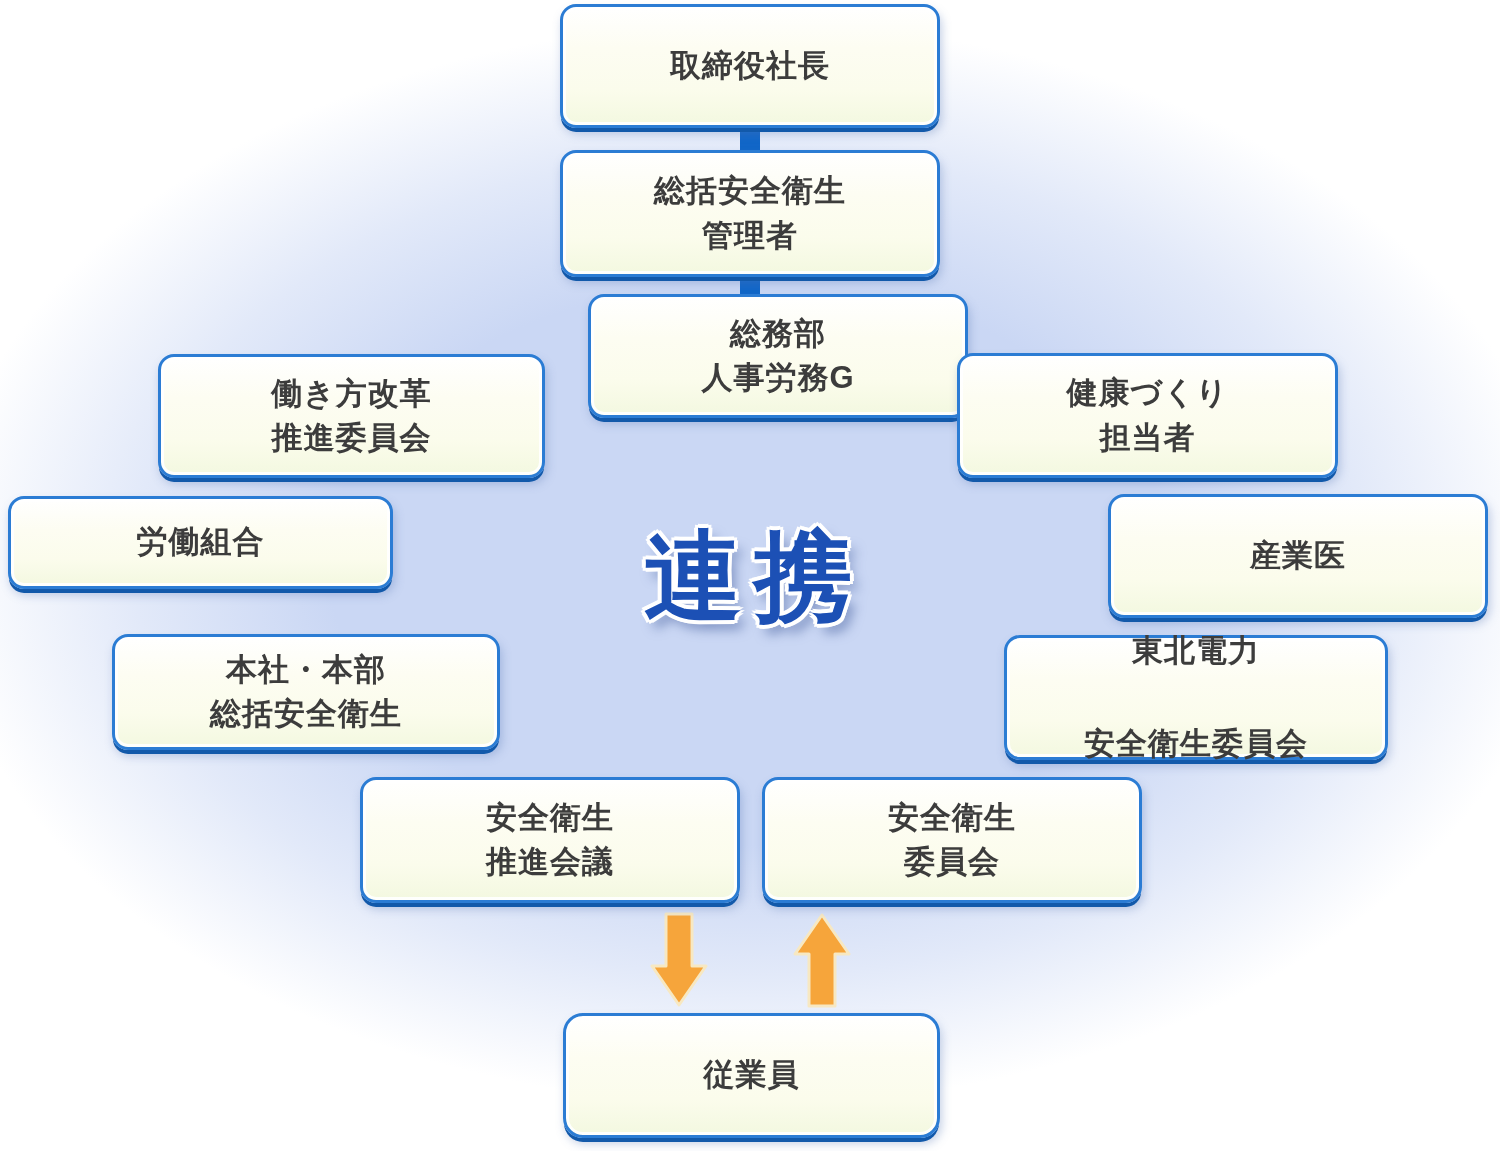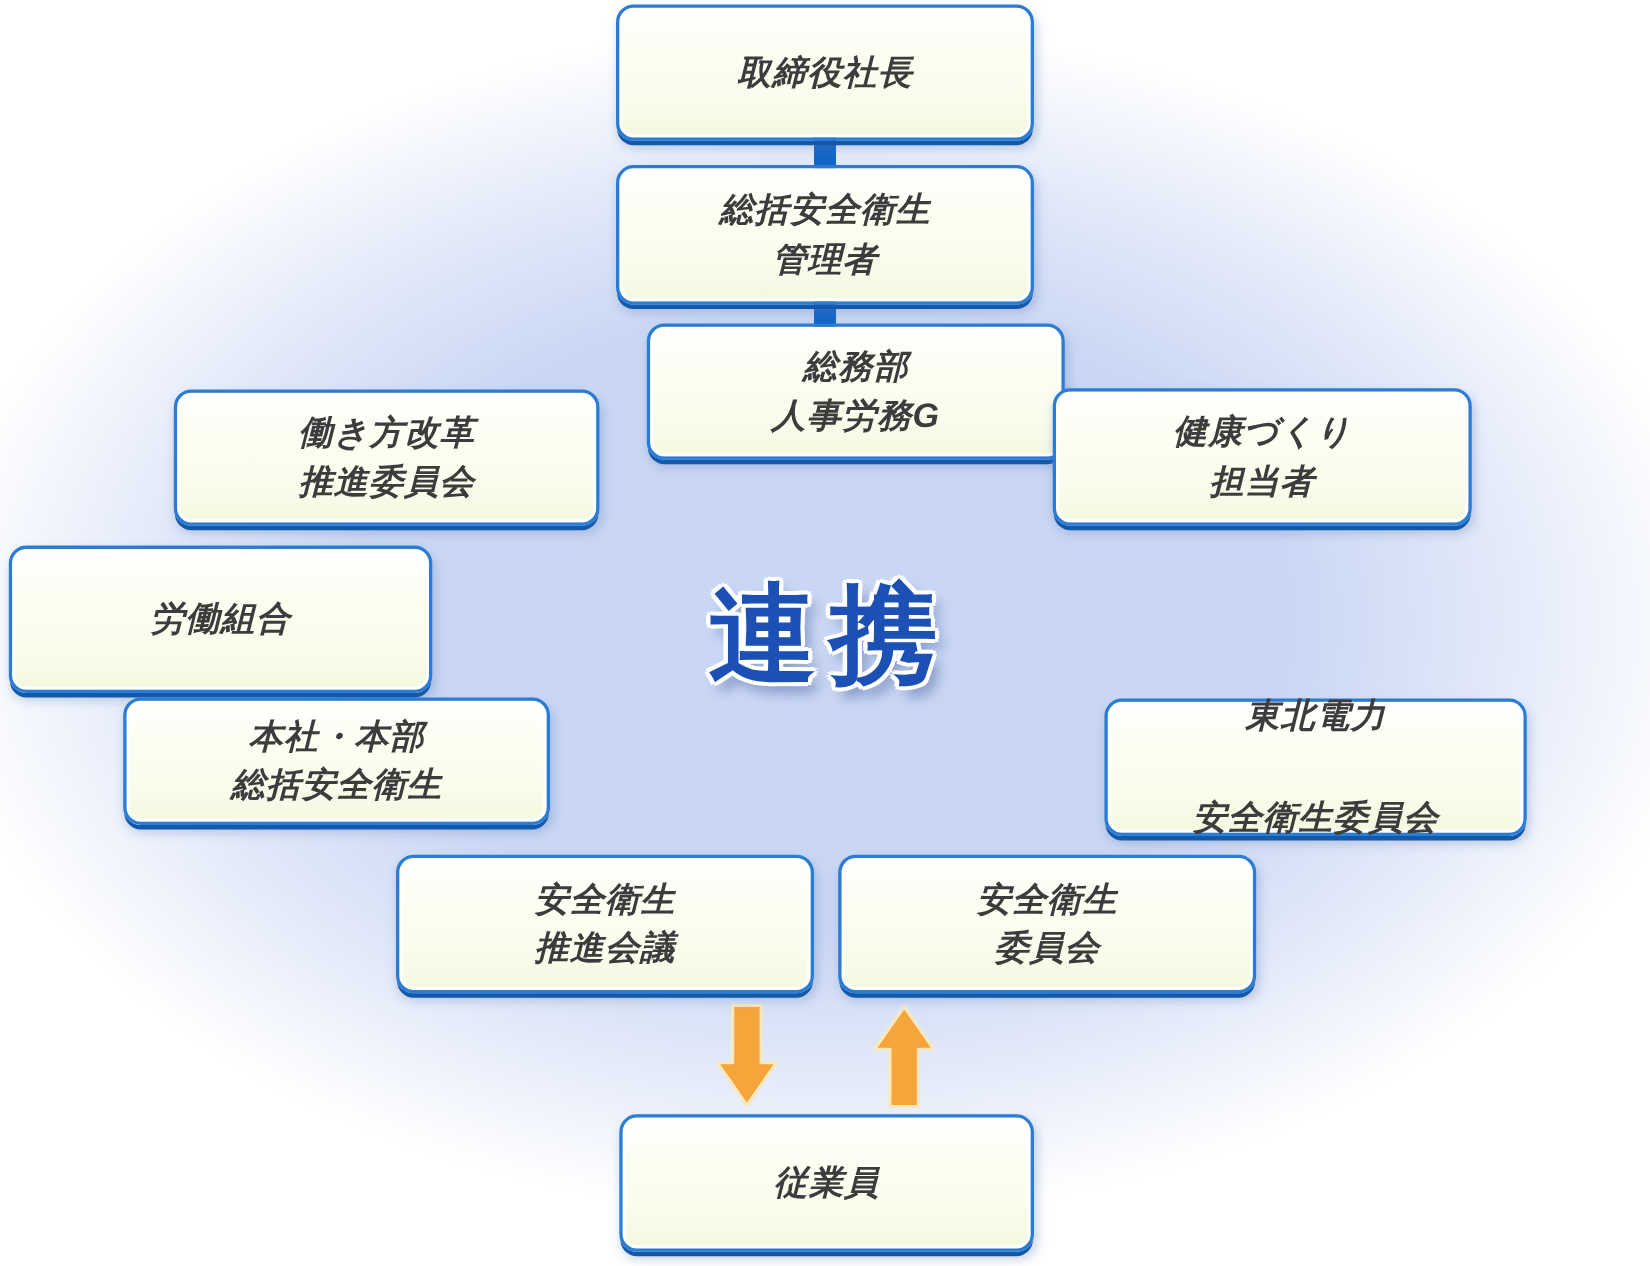--- a/index.html
+++ b/index.html
@@ -20,21 +20,20 @@
     border:3px solid #2b7cd4;
     background:linear-gradient(180deg,#ffffff 0%,#fdfdf2 35%,#fbfcec 70%,#f3f8e0 100%);
     box-shadow:
       0 5px 0 -1px #1259aa,
       2px 6px 10px rgba(90,120,180,0.35),
       inset 0 0 0 3px rgba(255,255,255,0.9);
     display:flex;flex-direction:column;align-items:center;justify-content:center;
     font-weight:bold;font-size:31px;line-height:1.42;color:#3c3c3c;
     text-align:center;letter-spacing:1px;
     z-index:2;
-    font-style:italic;
   }
   .node span{display:block;}
   .connector{
     position:absolute;width:20px;background:#1166c8;z-index:1;
   }
   .arrow{position:absolute;z-index:1;}
   .center-label{
     position:absolute;left:644px;top:512px;z-index:1;
     font-family:"DejaVu Serif", serif;
     font-weight:bold;font-size:98px;letter-spacing:12px;
@@ -66,35 +65,39 @@
   <div class="node" style="left:560px;top:294px;width:380px;height:124px;margin-left:28px;">
     <span>総務部</span>
     <span>人事労務G</span>
   </div>
 
   <div class="node" style="left:158px;top:354px;width:387px;height:124px;">
     <span>働き方改革</span>
     <span>推進委員会</span>
   </div>
 
-  <div class="node" style="left:8px;top:496px;width:385px;height:134px;">
+  <div class="node" style="left:8px;top:496px;width:385px;height:93px;">
     <span>労働組合</span>
     <span></span>
   </div>
 
   <div class="node" style="left:112px;top:634px;width:388px;height:116px;">
     <span>本社・本部</span>
     <span>総括安全衛生</span>
   </div>
 
   <div class="node" style="left:957px;top:353px;width:381px;height:125px;">
     <span>健康づくり</span>
     <span>担当者</span>
   </div>
 
+  <div class="node" style="left:1108px;top:494px;width:380px;height:124px;">
+    <span>産業医</span>
+    <span></span>
+  </div>
 
   <div class="node" style="left:1004px;top:635px;width:384px;height:125px;gap:48px;">
     <span>東北電力</span>
     <span>安全衛生委員会</span>
   </div>
 
   <div class="node" style="left:360px;top:777px;width:380px;height:126px;">
     <span>安全衛生</span>
     <span>推進会議</span>
   </div>
@@ -104,20 +107,20 @@
     <span>委員会</span>
   </div>
 
   <svg class="arrow" style="left:650px;top:912px;" width="58" height="96" viewBox="0 0 58 96">
     <path d="M16 2 L42 2 L42 54 L56 54 L29 93 L2 54 L16 54 Z" fill="#f6a53b" stroke="#f7e8c2" stroke-width="3" stroke-linejoin="round"></path>
   </svg>
   <svg class="arrow" style="left:793px;top:912px;" width="58" height="96" viewBox="0 0 58 96">
     <path d="M16 94 L16 42 L2 42 L29 3 L56 42 L42 42 L42 94 Z" fill="#f6a53b" stroke="#f7e8c2" stroke-width="3" stroke-linejoin="round"></path>
   </svg>
 
-  <div class="node" style="left:563px;top:1013px;width:377px;height:125px;">
+  <div class="node" style="left:563px;top:1013px;width:377px;height:125px;border-radius:20px;">
     <span>従業員</span>
     <span></span>
   </div>
 
   <div class="center-label">連携</div>
 
 </div>
 
 </body></html>

